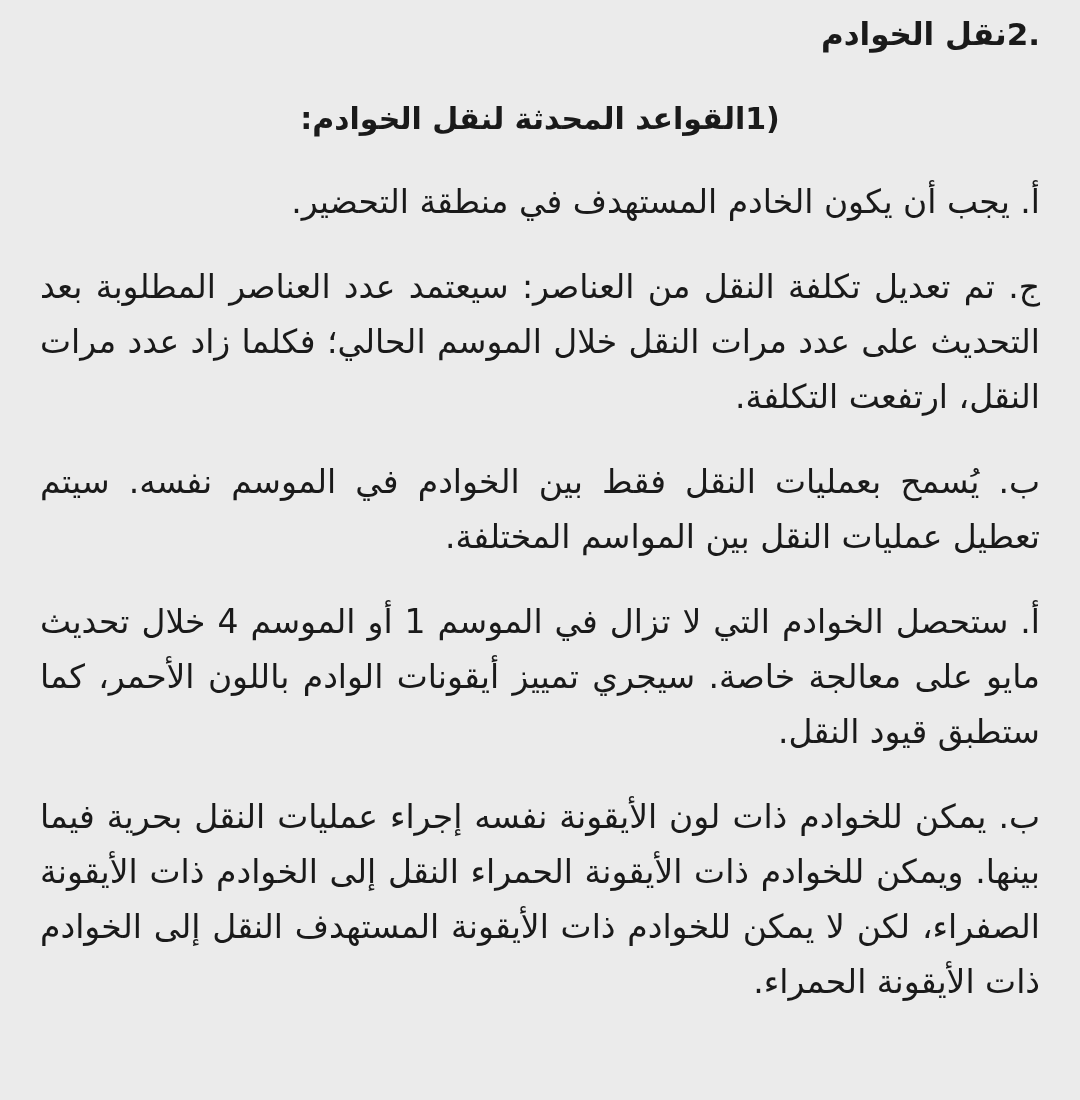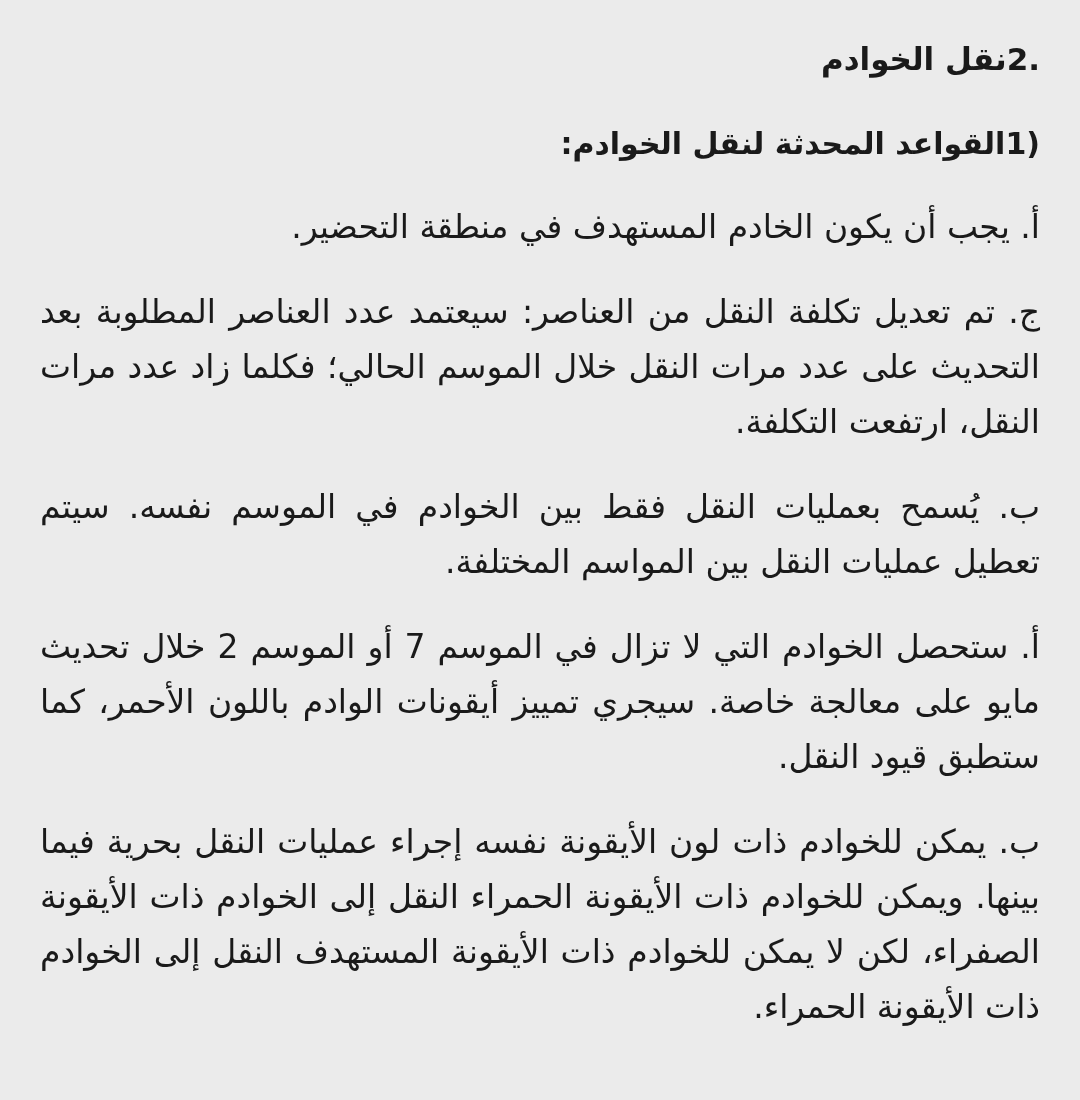--- a/index.html
+++ b/index.html
@@ -9,37 +9,37 @@
   body {
     width: 1080px;
     height: 1100px;
     background: #ebebeb;
     overflow: hidden;
   }
   .page {
     box-sizing: border-box;
     width: 1080px;
     height: 849px;
-    padding: 32px 40px 0 40px;
+    padding: 7px 40px 0 40px;
     direction: rtl;
     font-family: "DejaVu Sans", sans-serif;
     color: #1a1a1a;
   }
   .doc-title {
     font-size: 31px;
     font-weight: 700;
     line-height: 55px;
     text-align: right;
     margin: 0 0 29px 0;
   }
   .section-heading {
     font-size: 30px;
     font-weight: 700;
     line-height: 55px;
-    text-align: right;
+    text-align: center;
     margin: 0 0 28px 0;
   }
   .section-heading.second {
     margin-top: 14px;
   }
   .para {
     font-size: 33px;
     font-weight: 400;
     line-height: 55px;
     text-align: justify;
@@ -56,17 +56,17 @@
   <h1 class="doc-title">.2نقل الخوادم</h1>
 
   <section>
     <h2 class="section-heading">(1القواعد المحدثة لنقل الخوادم:</h2>
     <p class="para">أ. يجب أن يكون الخادم المستهدف في منطقة التحضير.</p>
     <p class="para">ج. تم تعديل تكلفة النقل من العناصر: سيعتمد عدد العناصر المطلوبة بعد التحديث على عدد مرات النقل خلال الموسم الحالي؛ فكلما زاد عدد مرات النقل، ارتفعت التكلفة.</p>
     <p class="para">ب. يُسمح بعمليات النقل فقط بين الخوادم في الموسم نفسه. سيتم تعطيل عمليات النقل بين المواسم المختلفة.</p>
   </section>
 
   <section>
-    <p class="para">أ. ستحصل الخوادم التي لا تزال في الموسم 7 أو الموسم 2 خلال تحديث مايو على معالجة خاصة. سيجري تمييز أيقونات الوادم باللون الأحمر، كما ستطبق قيود النقل.</p>
+    <p class="para">أ. ستحصل الخوادم التي لا تزال في الموسم 1 أو الموسم 4 خلال تحديث مايو على معالجة خاصة. سيجري تمييز أيقونات الوادم باللون الأحمر، كما ستطبق قيود النقل.</p>
     <p class="para">ب. يمكن للخوادم ذات لون الأيقونة نفسه إجراء عمليات النقل بحرية فيما بينها. ويمكن للخوادم ذات الأيقونة الحمراء النقل إلى الخوادم ذات الأيقونة الصفراء، لكن لا يمكن للخوادم ذات الأيقونة المستهدف النقل إلى الخوادم ذات الأيقونة الحمراء.</p>
   </section>
 
 </div>
 
 </body></html>

